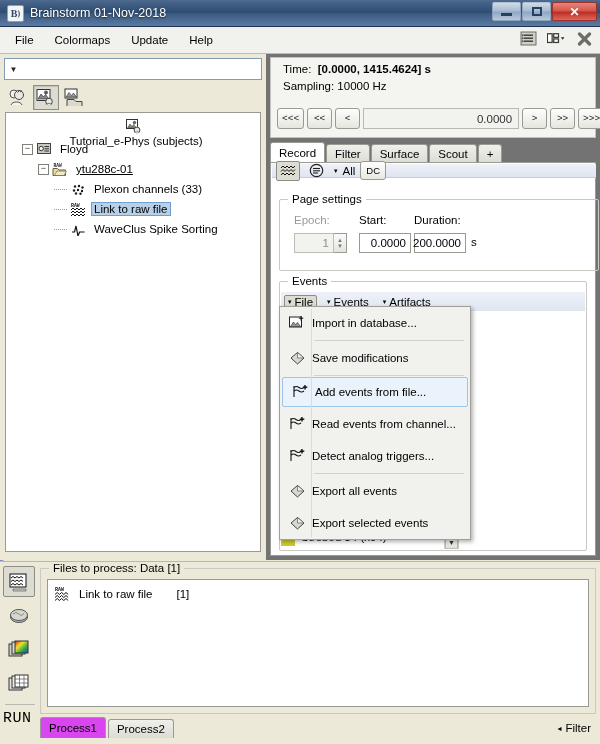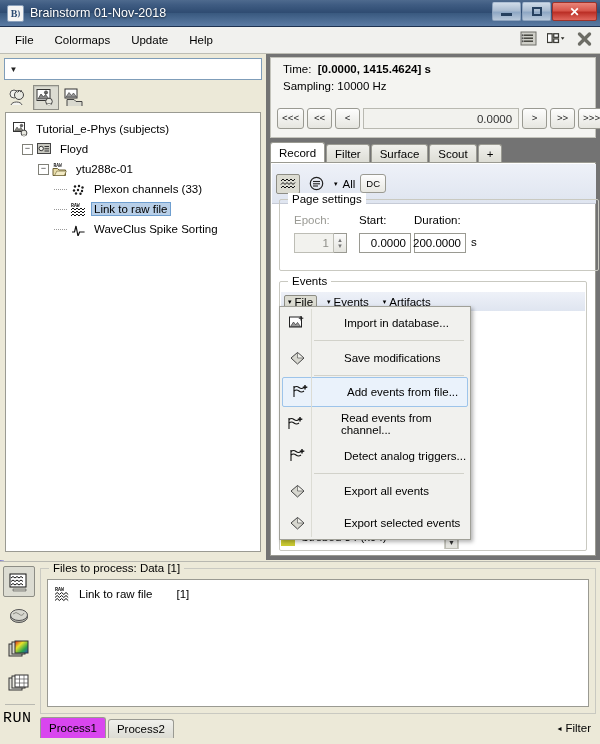--- a/index.html
+++ b/index.html
@@ -65,21 +65,21 @@
   .pbtn { width:26px; height:25px; display:flex; align-items:center; justify-content:center; border:1px solid transparent; }
   .pbtn.active { border:1px solid #8d8d85; background:#dcdcd2; box-shadow:inset 1px 1px 1px rgba(0,0,0,.12); }
 
   .tree {
     position:absolute; left:5px; top:58px; width:256px; height:440px;
     background:#fff; border:1px solid #9a9a92; overflow:hidden;
   }
   .tnode { display:flex; align-items:center; height:20px; font-size:11.5px; white-space:nowrap; }
   .tnode .lbl { padding:1px 3px; }
   .tnode .lbl.sel { background:#b8cfe8; border:1px solid #6f9fd0; padding:0 2px; }
-  .tnode .lbl.link { }
+  .tnode .lbl.link { text-decoration:underline; }
   .tico { width:17px; height:16px; margin-right:4px; display:inline-flex; align-items:center; justify-content:center; }
   .expander {
     width:11px; height:11px; border:1px solid #808078; background:#fff;
     font-size:9px; line-height:9px; text-align:center; margin-right:3px;
     color:#333; font-family:"Liberation Mono", monospace;
   }
 
   
   .rightpanel { position:absolute; left:266px; top:54px; width:334px; height:506px; background:#737373; }
   .infobox {
@@ -109,21 +109,21 @@
     border:1px solid #9a9a92; border-bottom:none;
     background:linear-gradient(to bottom,#f0f0ec,#dcdcd4);
     border-radius:3px 3px 0 0; font-size:11.5px;
     display:flex; align-items:center;
   }
   .tab.active { height:21px; background:#fff; border-bottom:1px solid #fff; }
 
   .tabbody { position:absolute; left:4px; top:108px; width:326px; height:394px; background:#fff; border:1px solid #9a9a92; }
 
   .montbar {
-    position:absolute; left:1px; top:1px; width:324px; height:40px;
+    position:absolute; left:1px; top:1px; width:324px; height:14px;
     background:linear-gradient(to bottom,#eef1f8,#dfe5f0);
     border-bottom:1px solid #c6cbd6;
     display:flex; align-items:center; padding-left:4px; gap:5px;
   }
   .mbtn { width:24px; height:20px; display:flex; align-items:center; justify-content:center; border:1px solid transparent; }
   .mbtn.pressed { border:1px solid #8d8d85; background:#dcdcd2; border-radius:2px; }
   .dcbtn {
     height:19px; padding:0 5px; border:1px solid #9a9a92; border-radius:3px;
     background:linear-gradient(to bottom,#fdfdfd,#e8e8e2);
     font-size:9.5px; display:flex; align-items:center;
@@ -172,21 +172,21 @@
     background:linear-gradient(to bottom,#f7f7f4,#e2e2dc); border:1px solid #bdbdb5;
     display:flex; align-items:center; justify-content:center; font-size:7px; color:#333;
   }
 
   
   .dropdown {
     position:absolute; left:279px; top:306px; width:192px;
     background:#f1f1ee; border:1px solid #a0a098;
     box-shadow:2px 2px 4px rgba(0,0,0,.3); z-index:50;
   }
-  .dd-item { display:flex; align-items:center; height:32px; font-size:11.5px; padding-left:2px;gap:32px; }
+  .dd-item { display:flex; align-items:center; height:32px; font-size:11.5px; padding-left:2px; }
   .dd-item .ico { width:30px; display:flex; align-items:center; justify-content:center; }
   .dd-item.hl { background:#eaf2fb; border:1px solid #9dc4ea; border-radius:2px; height:30px; margin:1px 2px; }
   .dd-sep { height:1px; background:#d2d2ca; margin:1px 6px 1px 34px; }
   .dd-gutterline { position:absolute; left:31px; top:2px; bottom:2px; width:1px; background:#dcdcd4; }
 
   
   .bottompanel { position:absolute; left:0; top:561px; width:600px; height:183px; background:#ece9d8; border-top:1px solid #b8b8b0; }
   .vtoolbar { position:absolute; left:3px; top:4px; width:34px; height:172px; }
   .vbtn { width:32px; height:31px; display:flex; align-items:center; justify-content:center; margin-bottom:3px; border:1px solid transparent; }
   .vbtn.active { border:1px solid #8d8d85; background:#dcdcd2; border-radius:2px; }
@@ -297,21 +297,21 @@
         <svg width="20" height="18" viewBox="0 0 20 18">
             <rect x="1" y="1" width="12" height="9" fill="#fff" stroke="#333"></rect>
             <path d="M2 9 l3-4.5 2.5 3 2-2.5 3 4z" fill="#999" stroke="#333" stroke-width=".6"></path>
             <path d="M3 11.5 h7 l2 2 h6 v5 h-15z" fill="#d9d9cf" stroke="#444"></path>
           </svg>
       </div>
     </div>
 
     <div class="tree">
       <div style="padding:6px 0 0 6px;">
-        <div class="tnode" style="padding-left:0px;">
+        <div class="tnode" style="padding-left:0px;flex-direction:column;">
           <span class="tico">
             <svg width="16" height="15" viewBox="0 0 16 15">
                 <rect x="0.5" y="0.5" width="11" height="9" fill="#fff" stroke="#333"></rect>
                 <path d="M1.5 9 l2.5-4 2 2.6 1.7-2.2 2.8 3.6z" fill="#8a8a82" stroke="#333" stroke-width=".5"></path>
                 <circle cx="8.5" cy="3.6" r="1.3" fill="#666" stroke="#222" stroke-width=".5"></circle>
                 <circle cx="11" cy="11" r="2.9" fill="#e8e8e0" stroke="#444"></circle>
                 <path d="M8.7 14c.5-1.7 4-1.7 4.6 0" fill="#f0f0e8" stroke="#444" stroke-width=".6"></path>
               </svg>
           </span>
           <span class="lbl">Tutorial_e-Phys (subjects)</span>

